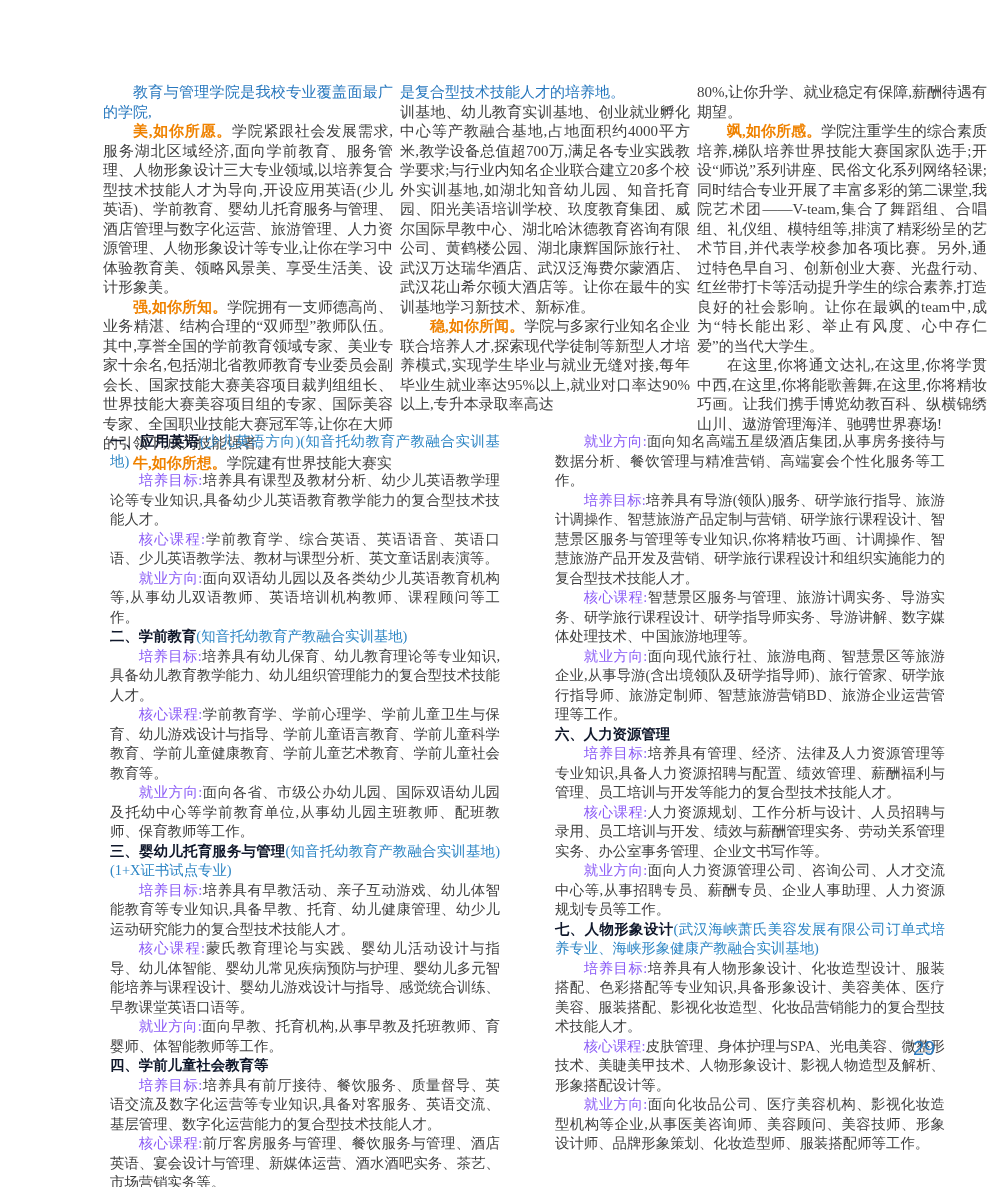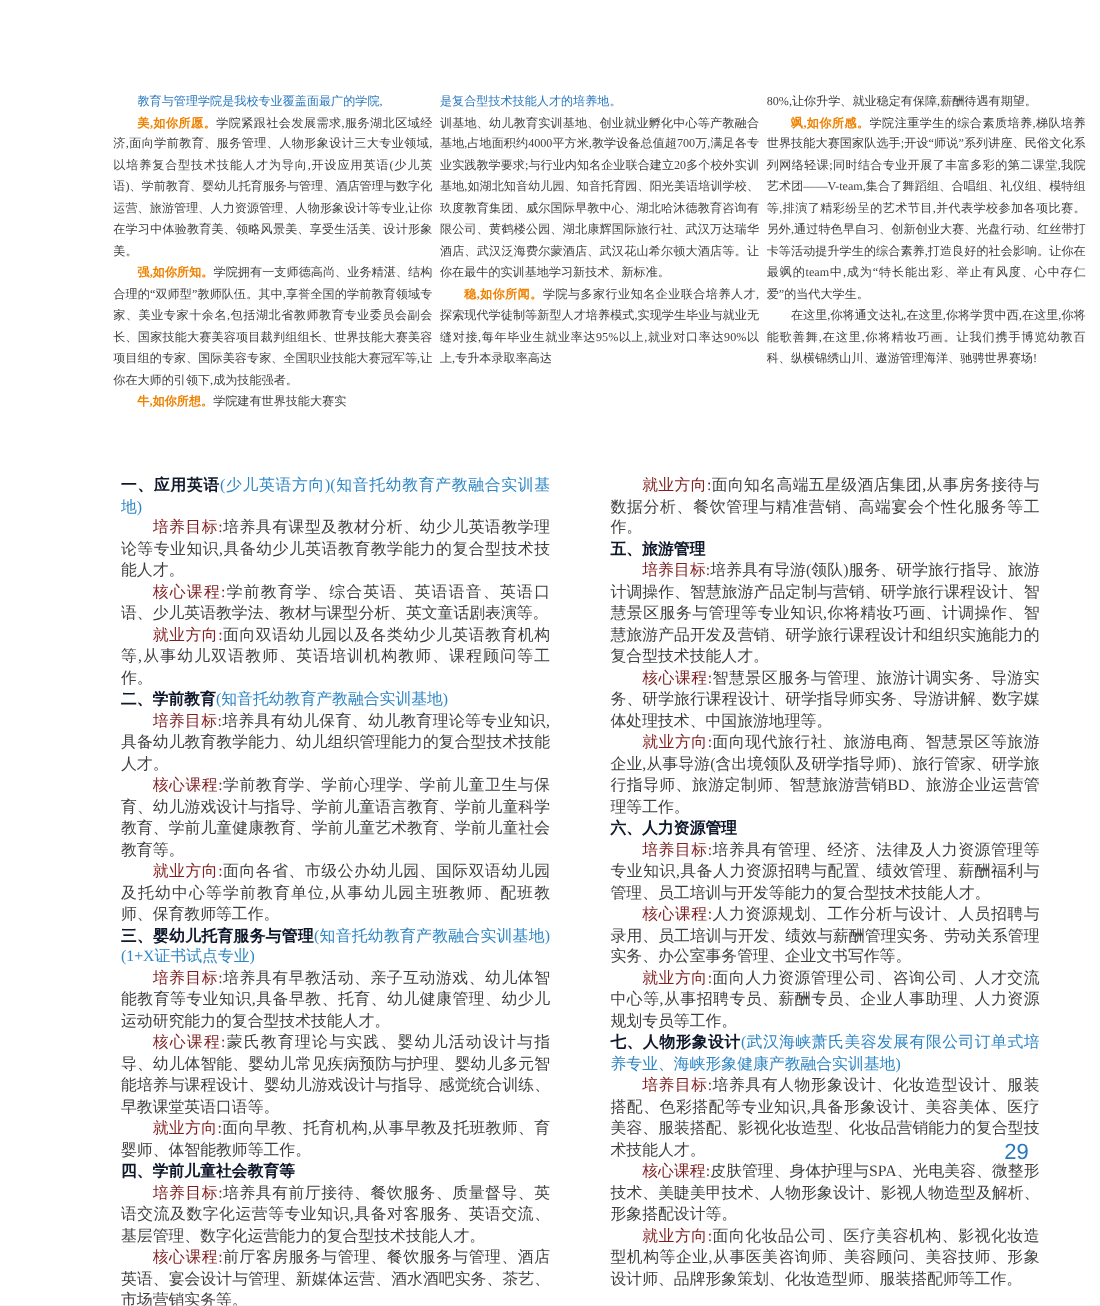--- a/index.html
+++ b/index.html
@@ -9,29 +9,29 @@
     background:#ffffff;
     font-family:"Liberation Serif","DejaVu Serif",serif;
     color:#3f3f3f;
     margin:0 auto;
     overflow:hidden;
   }
   p{margin:0;text-indent:2em;text-align:justify;}
   p.noind{text-indent:0;}
   
   .top{position:absolute;left:103px;top:83px;width:884px;display:flex;gap:7px;}
-  .tcol{width:290px;font-size:11px;line-height:19.5px;}
+  .tcol{width:290px;font-size:15px;line-height:19.5px;}
   .lead-line{color:#2878be;}
   .lead{color:#ef8200;font-weight:bold;}
   
   .bottom{position:absolute;left:110px;top:432px;width:835px;display:flex;gap:55px;}
   .bcol{width:390px;font-size:14.4px;line-height:19.5px;}
   .sec-title{color:#0f172a;font-weight:bold;}
   .sec-sub{color:#2e86c5;}
-  .label{color:#7f1d1d;margin-top:48px;}
+  .label{color:#8b5cf6;margin-top:48px;}
   .pagenum{position:absolute;left:913px;top:1037px;color:#2878be;font-size:20px;font-family:"Liberation Sans",sans-serif;}
 </style>
 </head>
 <body>
 
 <div class="page">
 
   <div class="top">
 
     <div class="tcol">
@@ -86,21 +86,20 @@
         <p><span class="label">核心课程:</span><span>前厅客房服务与管理、餐饮服务与管理、酒店英语、宴会设计与管理、新媒体运营、酒水酒吧实务、茶艺、市场营销实务等。</span></p>
       </div>
 
     </div>
 
     <div class="bcol">
 
       <p><span class="label">就业方向:</span><span>面向知名高端五星级酒店集团,从事房务接待与数据分析、餐饮管理与精准营销、高端宴会个性化服务等工作。</span></p>
 
       <div>
-        <p class="noind"><span class="sec-title">五、旅游管理</span></p>
         <p><span class="label">培养目标:</span><span>培养具有导游(领队)服务、研学旅行指导、旅游计调操作、智慧旅游产品定制与营销、研学旅行课程设计、智慧景区服务与管理等专业知识,你将精妆巧画、计调操作、智慧旅游产品开发及营销、研学旅行课程设计和组织实施能力的复合型技术技能人才。</span></p>
         <p><span class="label">核心课程:</span><span>智慧景区服务与管理、旅游计调实务、导游实务、研学旅行课程设计、研学指导师实务、导游讲解、数字媒体处理技术、中国旅游地理等。</span></p>
         <p><span class="label">就业方向:</span><span>面向现代旅行社、旅游电商、智慧景区等旅游企业,从事导游(含出境领队及研学指导师)、旅行管家、研学旅行指导师、旅游定制师、智慧旅游营销BD、旅游企业运营管理等工作。</span></p>
       </div>
 
       <div>
         <p class="noind"><span class="sec-title">六、人力资源管理</span></p>
         <p><span class="label">培养目标:</span><span>培养具有管理、经济、法律及人力资源管理等专业知识,具备人力资源招聘与配置、绩效管理、薪酬福利与管理、员工培训与开发等能力的复合型技术技能人才。</span></p>
         <p><span class="label">核心课程:</span><span>人力资源规划、工作分析与设计、人员招聘与录用、员工培训与开发、绩效与薪酬管理实务、劳动关系管理实务、办公室事务管理、企业文书写作等。</span></p>
         <p><span class="label">就业方向:</span><span>面向人力资源管理公司、咨询公司、人才交流中心等,从事招聘专员、薪酬专员、企业人事助理、人力资源规划专员等工作。</span></p>

